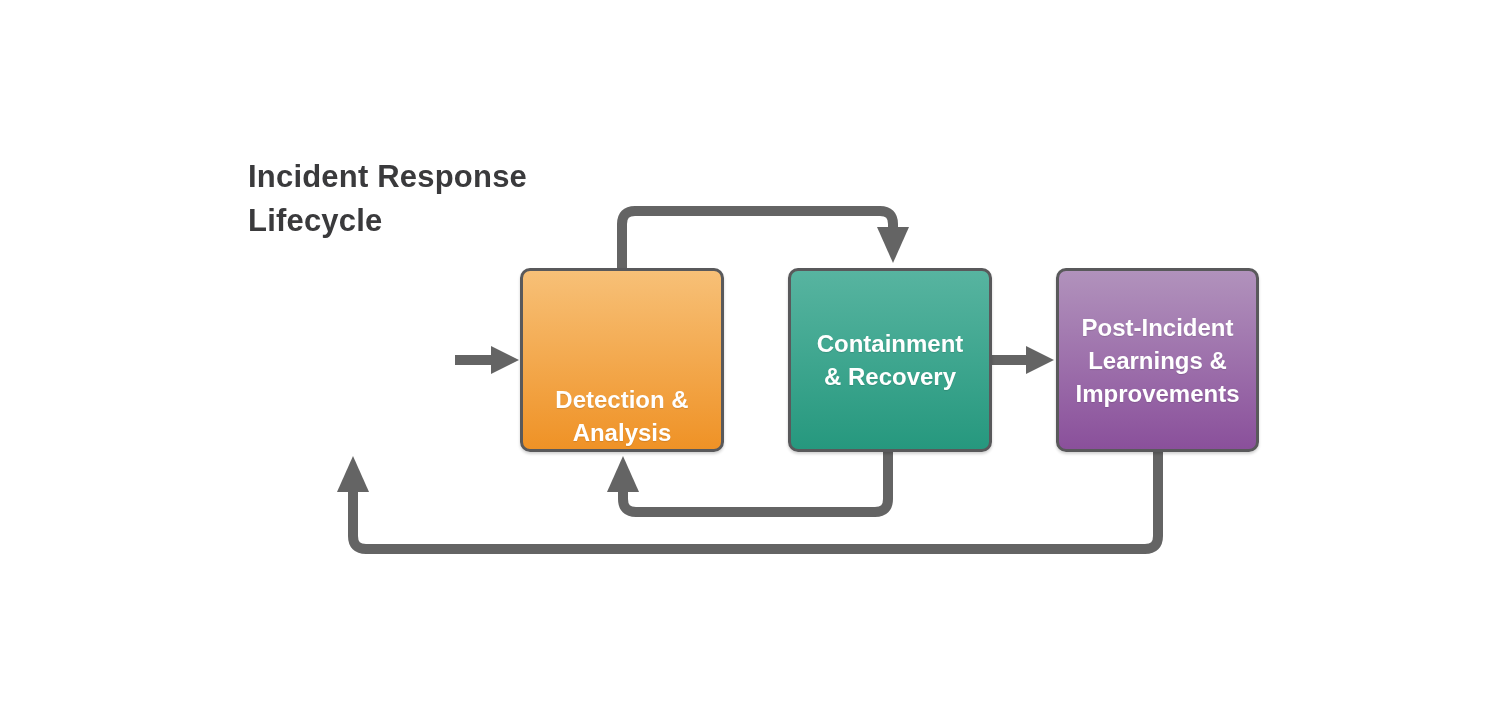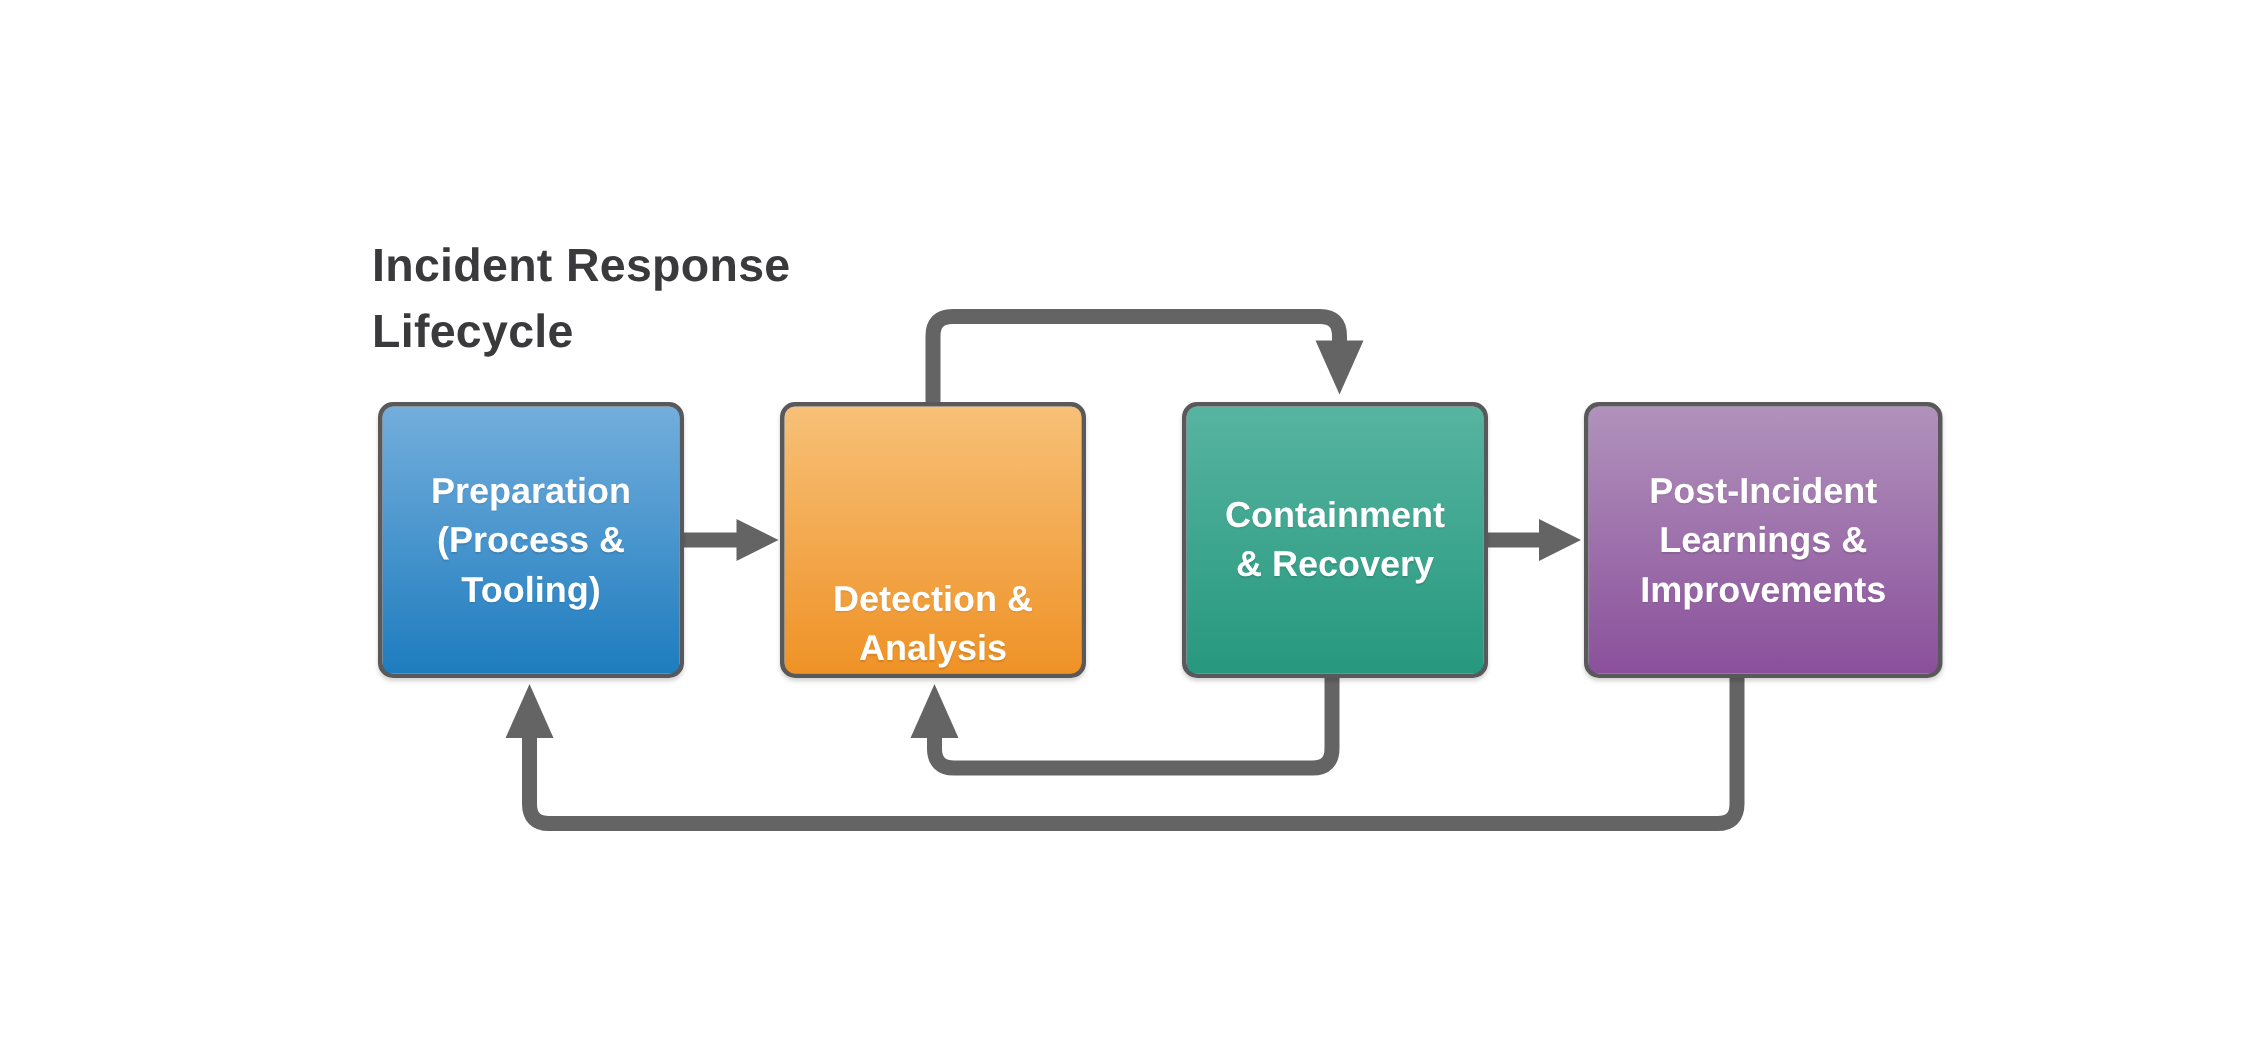--- a/index.html
+++ b/index.html
@@ -54,21 +54,21 @@
     color: #FFFFFF;
     font-size: 24px;
     font-weight: 700;
     line-height: 33px;
     white-space: pre-line;
     text-shadow: 0 1px 1px rgba(0,0,0,0.12);
   }
   .node-1 { left: 252px; }
   .node-2 { left: 520px; }
   .node-3 { left: 788px; }
-  .node-4 { left: 1056px; width: 239px; }
+  .node-4 { left: 1056px; width: 203px; }
 
   .connector-path {
     fill: none;
     stroke-width: 10px;
   }
 </style>
 </head>
 <body>
 
 <div class="canvas">
@@ -97,25 +97,20 @@
       <path class="connector-path" d="M 888 450 L 888 499 Q 888 512 875 512 L 636 512 Q 623 512 623 499 L 623 492" style="stroke: rgb(100, 100, 100);"></path>
       <polygon class="connector-head" points="607,492 639,492 623,456" style="fill: rgb(100, 100, 100);"></polygon>
     </g>
 
     <g>
       <path class="connector-path" d="M 1158 450 L 1158 536 Q 1158 549 1145 549 L 366 549 Q 353 549 353 536 L 353 492" style="stroke: rgb(100, 100, 100);"></path>
       <polygon class="connector-head" points="337,492 369,492 353,456" style="fill: rgb(100, 100, 100);"></polygon>
     </g>
   </svg>
 
-  <div class="node node-1" style="background: linear-gradient(rgb(115, 174, 220), rgb(30, 124, 190)); border-color: rgb(89, 89, 91);">
-    <div class="node-label" style="color: rgb(255, 255, 255);">Preparation
-(Process &amp;
-Tooling)</div>
-  </div>
 
   <div class="node node-2" style="background: linear-gradient(rgb(247, 192, 119), rgb(239, 146, 38)); border-color: rgb(89, 89, 91); align-items: flex-end;">
     <div class="node-label" style="color: rgb(255, 255, 255);">Detection &amp;
 Analysis</div>
   </div>
 
   <div class="node node-3" style="background: linear-gradient(rgb(87, 180, 160), rgb(38, 152, 126)); border-color: rgb(89, 89, 91);">
     <div class="node-label" style="color: rgb(255, 255, 255); text-align: center;">Containment
 &amp; Recovery</div>
   </div>

